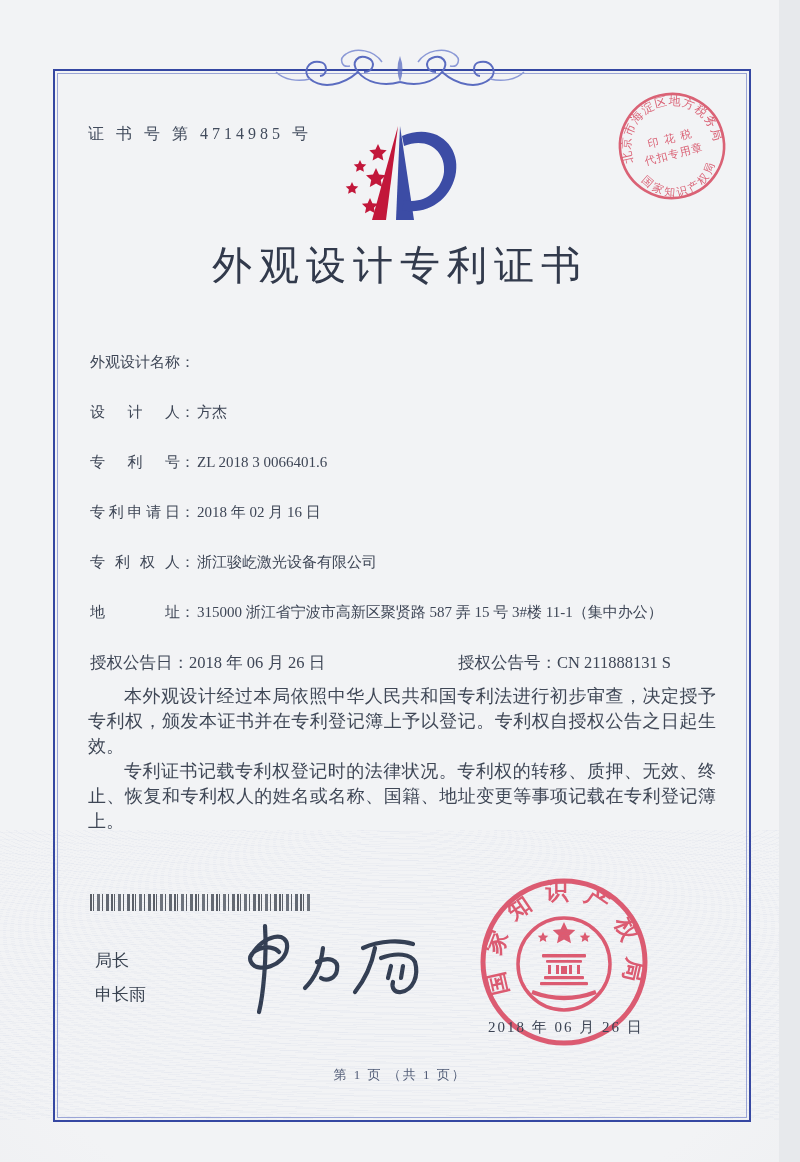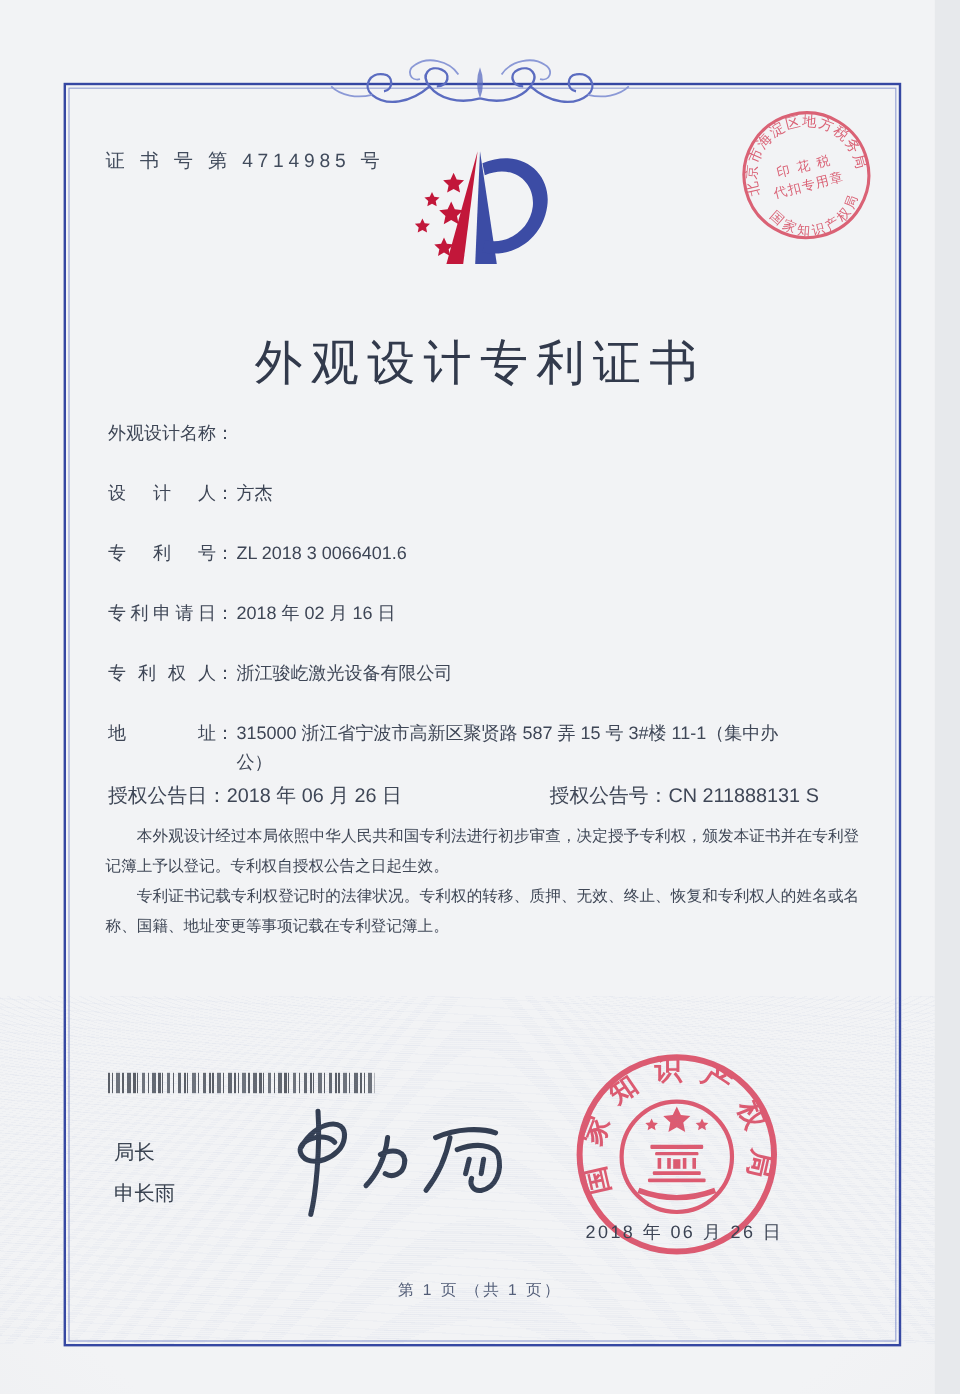--- a/index.html
+++ b/index.html
@@ -1,43 +1,43 @@
 <!DOCTYPE html>
 <html><head>
 <meta charset="utf-8">
 <style>
   html,body{margin:0;padding:0;background:#e7e9ec;}
   .page{
     position:relative;width:779px;height:1162px;overflow:hidden;
     background:radial-gradient(130% 120% at 50% 42%, #f2f3f5 55%, #e8eaed 85%, #dfe2e6 100%);
-    font-family:Liberation Sans, sans-serif;color:#3e4656;
+    font-family:Liberation Serif, serif;color:#3e4656;
   }
   .guilloche{
     position:absolute;left:0;top:830px;width:800px;height:290px;pointer-events:none;
     background:
       repeating-radial-gradient(120% 70% at 50% -10%, rgba(120,140,190,.05) 0 2px, transparent 2px 8px),
       repeating-linear-gradient(3deg, rgba(120,140,190,.04) 0 1px, transparent 1px 7px);
   }
   .frame{position:absolute;left:53px;top:69px;width:694px;height:1049px;border:2px solid #3547a2;}
   .frame-inner{position:absolute;inset:2px;border:1px solid #9aa5d6;}
   .ornament{position:absolute;left:262px;top:42px;width:276px;height:56px;}
   .cert-no{position:absolute;left:88px;top:124px;font-size:16px;letter-spacing:4px;color:#414b5c;}
   .logo{position:absolute;left:338px;top:120px;width:126px;height:106px;}
   .title{position:absolute;left:0;top:238px;width:800px;text-align:center;
-    font-size:40px;letter-spacing:7px;color:#323a4c;font-weight:500;margin-top:37px;}
+    font-size:40px;letter-spacing:7px;color:#323a4c;font-weight:500;}
   .stamp-tax{position:absolute;left:616px;top:90px;width:112px;height:112px;
     transform:rotate(-14deg);opacity:.92;}
   .fields{position:absolute;left:90px;top:350px;width:590px;font-size:15px;}
   .field-row{display:flex;align-items:flex-start;line-height:24px;margin-bottom:26px;}
   .flabel{display:inline-block;width:6em;text-align:justify;text-align-last:justify;flex:none;}
   .colon{flex:none;margin-right:2px;}
   .fvalue{flex:1;max-width:470px;}
   .grant-row{position:absolute;left:90px;top:652px;width:620px;font-size:16.5px;display:flex;}
   .grant-left{width:368px;flex:none;}
-  .paras{position:absolute;left:88px;top:684px;width:628px;font-size:13px;line-height:25px;
+  .paras{position:absolute;left:88px;top:684px;width:628px;font-size:18px;line-height:25px;
     text-align:justify;color:#3f4756;}
   .paras p{margin:0;text-indent:2em;}
   .barcode{position:absolute;left:90px;top:894px;width:222px;height:17px;opacity:.85;
     background:repeating-linear-gradient(90deg,
       #3f444d 0 2px, transparent 2px 3px, #3f444d 3px 4px, transparent 4px 7px,
       #565c66 7px 10px, transparent 10px 12px, #3f444d 12px 13px, transparent 13px 16px,
       #4a505a 16px 19px, transparent 19px 21px);}
   .sig-block{position:absolute;left:95px;top:944px;font-size:17px;color:#39424f;line-height:34px;}
   .signature{position:absolute;left:205px;top:918px;width:235px;height:102px;}
   .seal-office{position:absolute;left:478px;top:876px;width:172px;height:172px;opacity:.93;}

